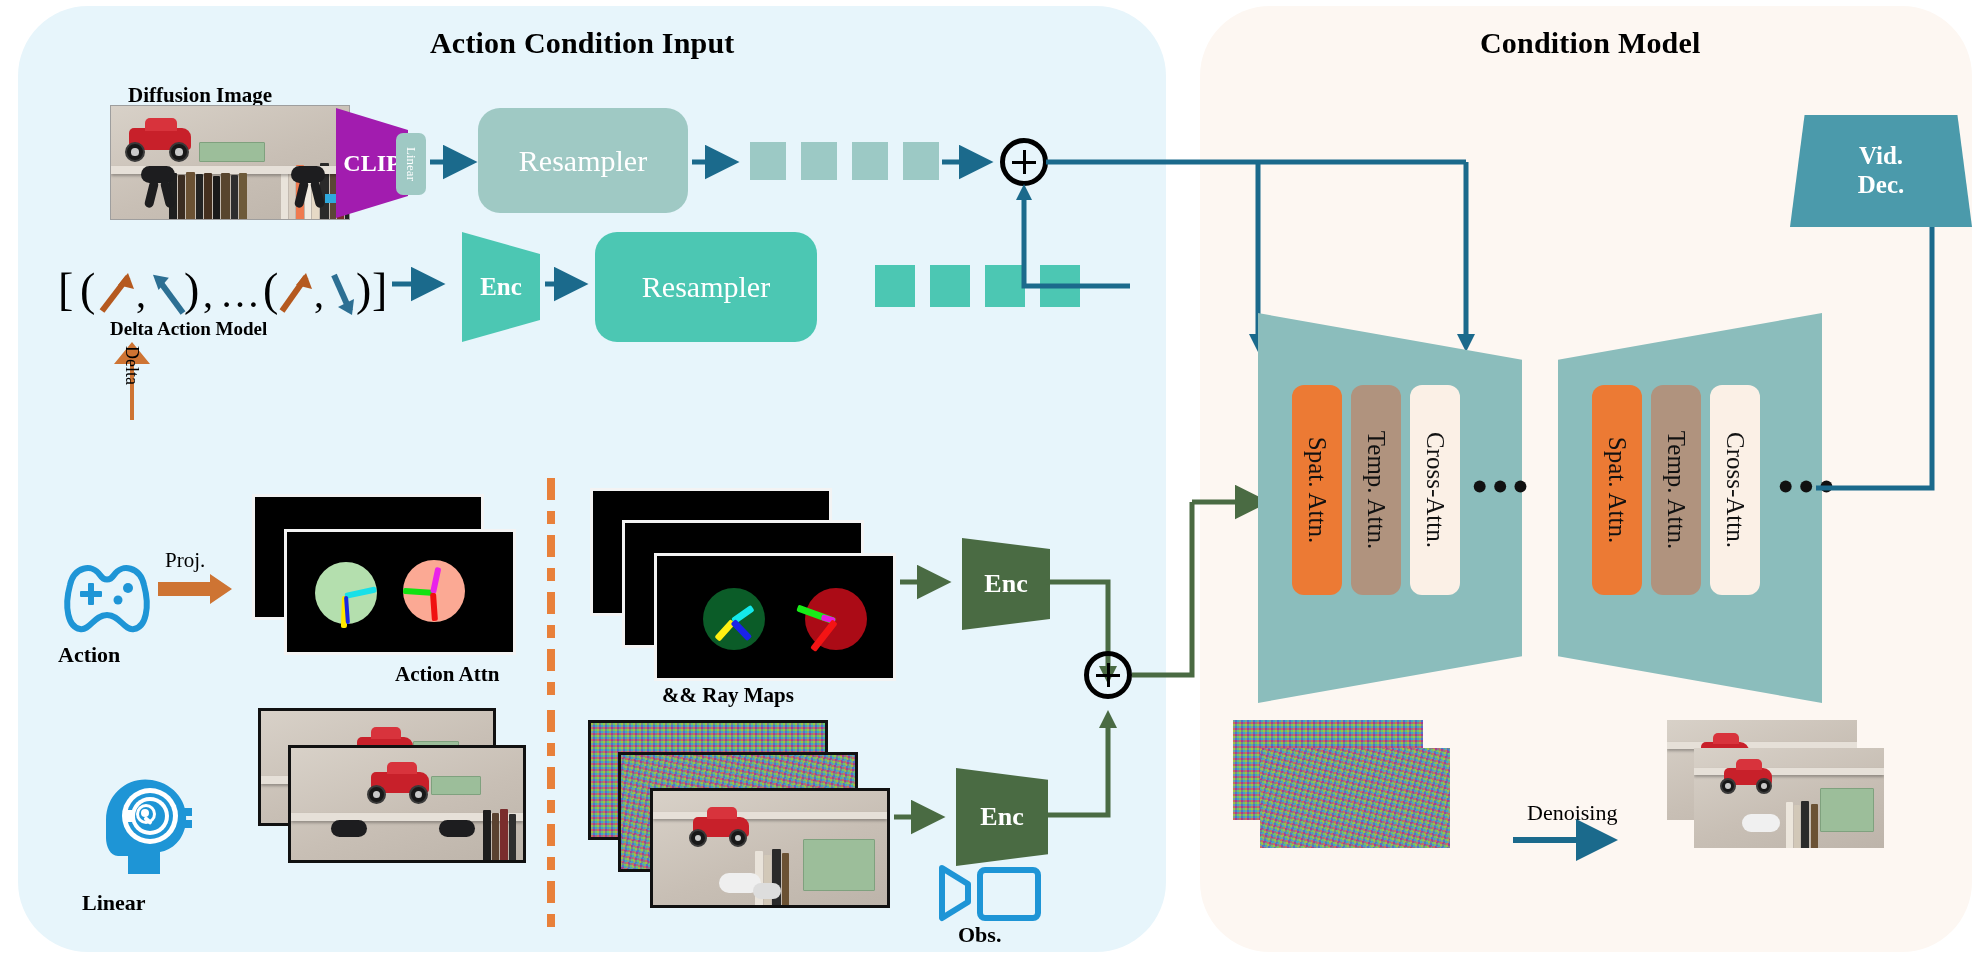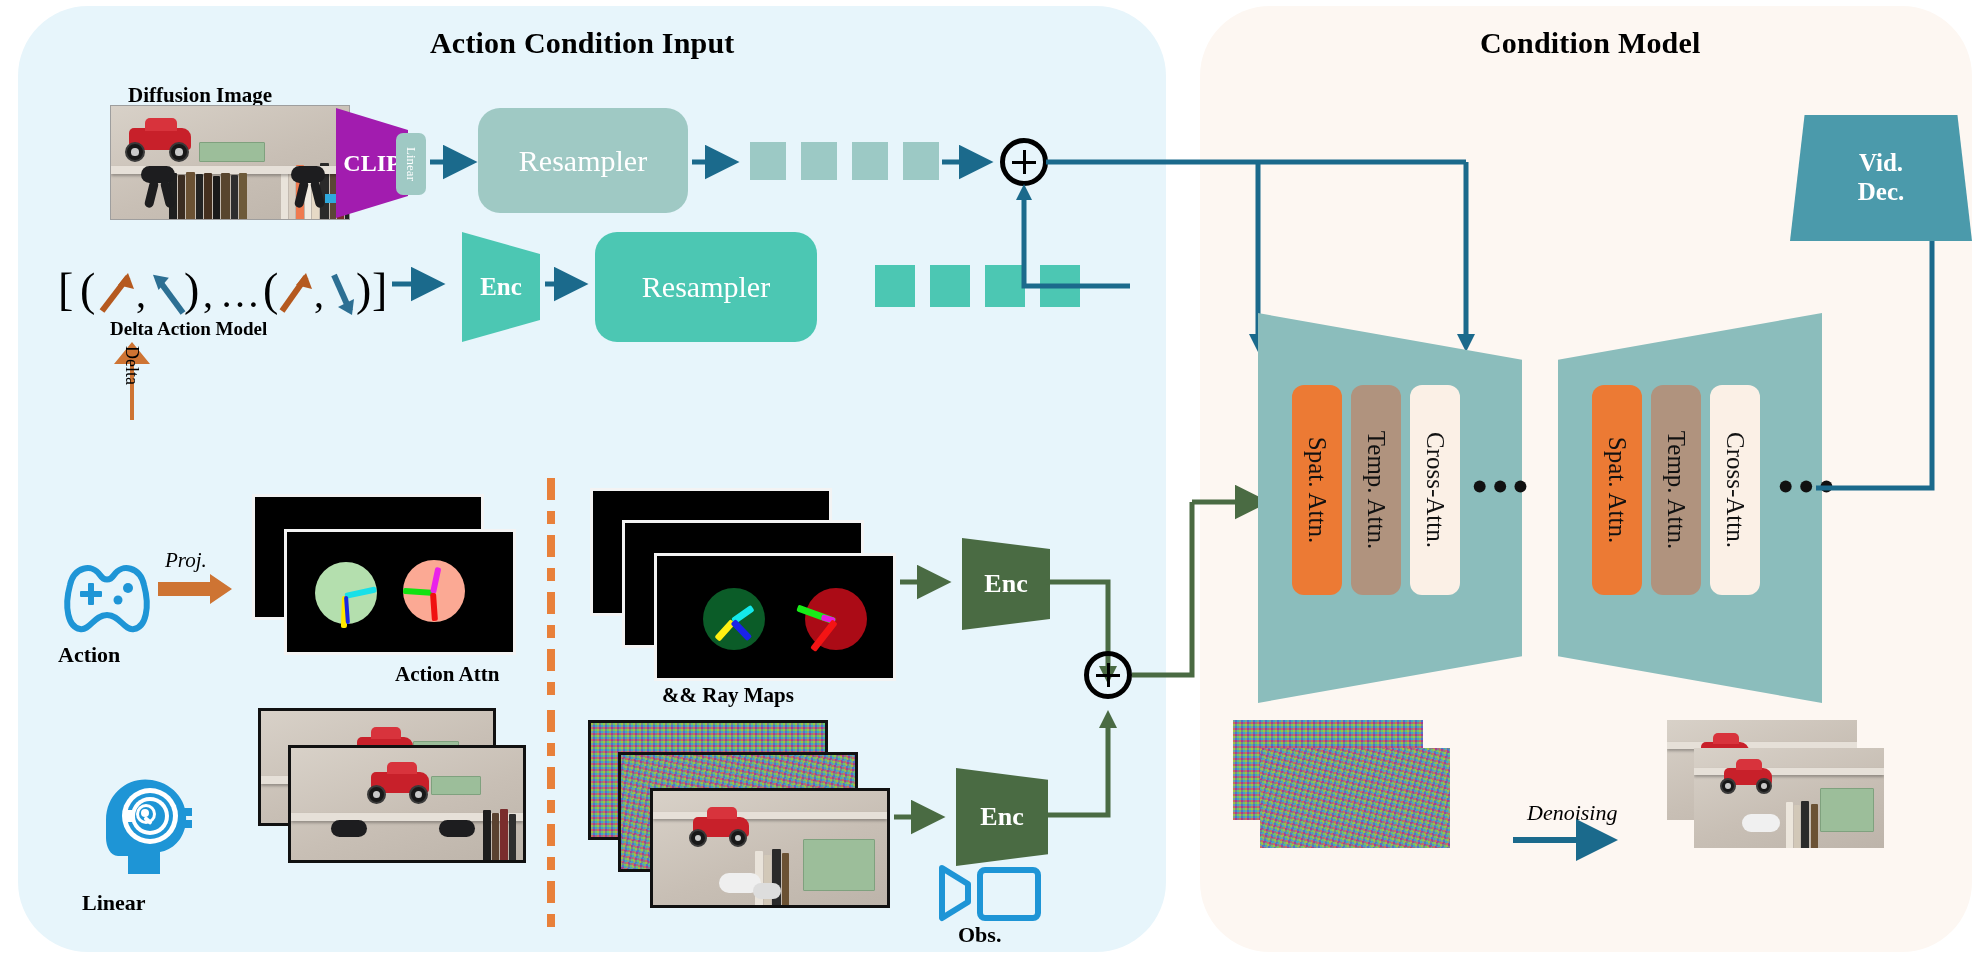--- a/index.html
+++ b/index.html
@@ -44,21 +44,20 @@
     font-weight: bold;
     font-size: 19px;
     color: #000;
     white-space: nowrap;
   }
   .lbl-serif-plain {
     position: absolute;
     font-size: 19px;
     color: #000;
     white-space: nowrap;
-    font-style: italic;
   }
   .vert-lbl {
     position: absolute;
     font-size: 19px;
     color: #000;
     white-space: nowrap;
     transform-origin: left top;
     transform: rotate(90deg);
   }
 
@@ -523,21 +522,21 @@
   <div class="pill" style="left:1710px; top:385px; width:50px; height:210px; background:#FBF0E6;">
     <span>Cross-Attn.</span>
   </div>
   <div class="dots" style="left:1778px; top:465px;">•••</div>
 
   <svg style="left:1816px; top:200px; width:160px; height:300px;">
     <path d="M0 288 L116 288 L116 22" fill="none" stroke="#1B6A8C" stroke-width="5"></path>
     <polygon points="116,4 107,24 125,24" fill="#1B6A8C"></polygon>
   </svg>
 
-  <div class="trap" style="left:1790px; top:115px; width:182px; height:126px; background:#4B9AAB;
+  <div class="trap" style="left:1790px; top:115px; width:182px; height:112px; background:#4B9AAB;
               clip-path: polygon(8% 0%, 92% 0%, 100% 100%, 0% 100%);">
     <div style="position:absolute; inset:0; display:flex; flex-direction:column;
                 align-items:center; justify-content:center; color:#fff; font-weight:bold; font-size:25px; line-height:1.15;">
       <span>Vid.</span>
       <span>Dec.</span>
     </div>
   </div>
 
   <div class="noisy" style="left:1233px; top:720px; width:190px; height:100px;
               background:

